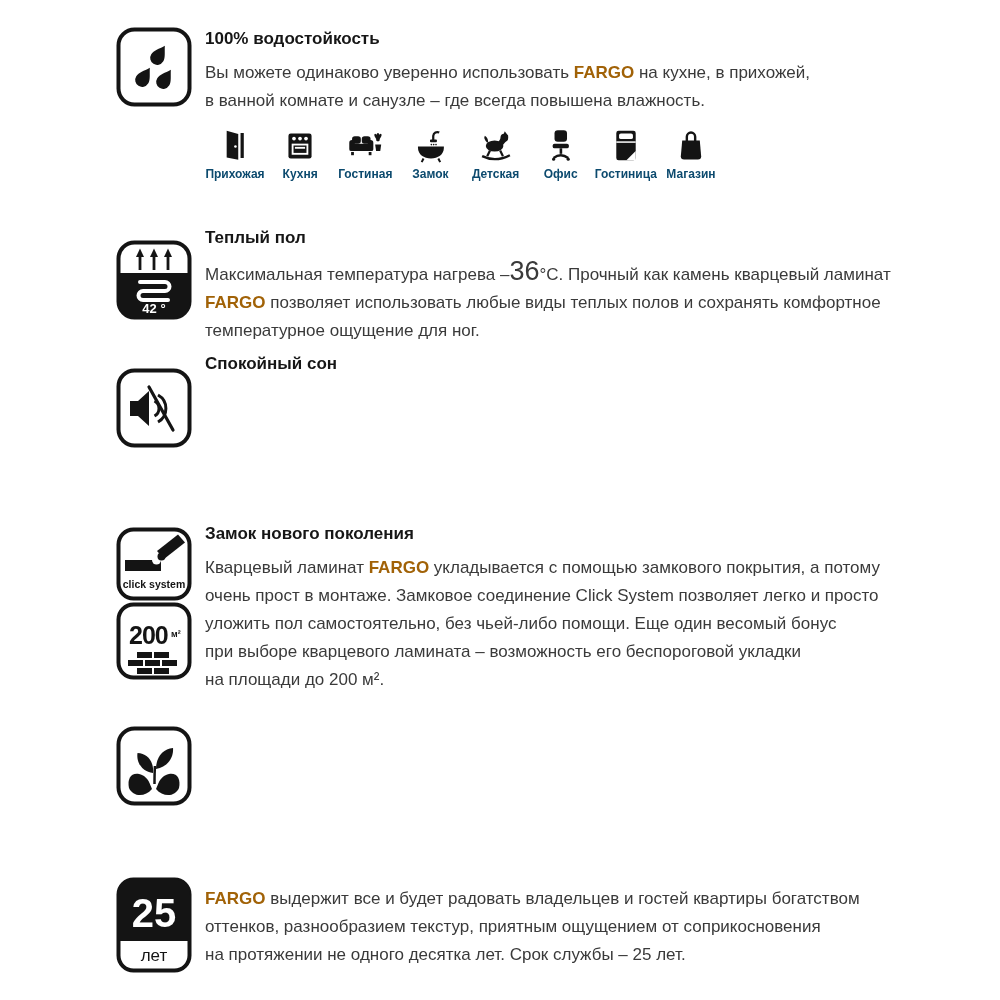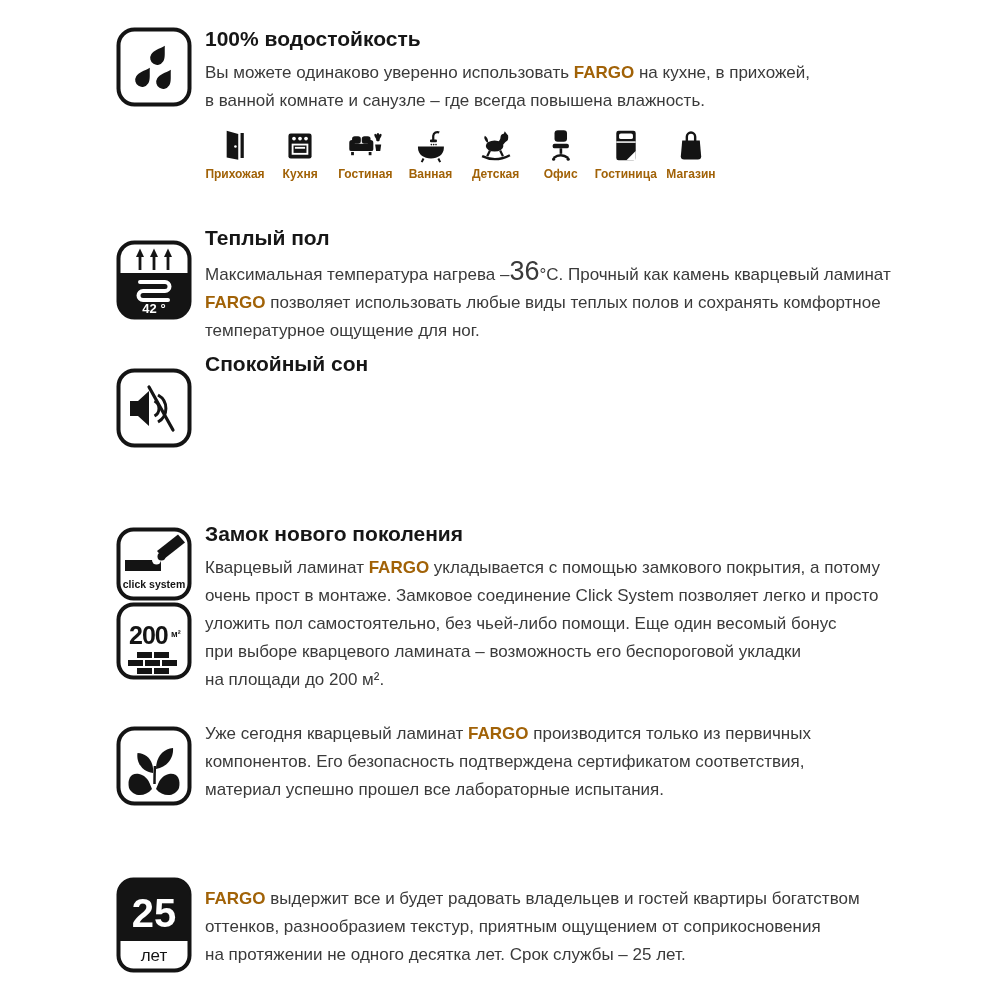--- a/index.html
+++ b/index.html
@@ -1,28 +1,28 @@
 <!DOCTYPE html>
 <html><head>
 <meta charset="utf-8">
 <style>
   html,body{margin:0;padding:0;background:#fff;}
   .page{position:relative;width:1000px;height:1000px;background:#fff;overflow:hidden;
         font-family:"Liberation Sans",sans-serif;}
   .feature{position:absolute;left:0;width:1000px;}
   .icon-box{position:absolute;left:92px;padding-left:24px;}
   .content{position:absolute;left:205px;top:0;width:780px;}
-  .content h2{margin:0;font-size:21px;line-height:24px;font-weight:700;color:#161616;}
+  .content h2{margin:0;font-size:17px;line-height:24px;font-weight:700;color:#161616;}
   .content p{margin:8px 0 0;font-size:17px;line-height:28px;color:#3a3a3a;white-space:pre-line;}
   .brand{font-weight:700;color:#a16207;}
   .temp-big{font-size:27px;line-height:1;}
   .rooms-row{position:absolute;left:205px;top:127px;width:516px;display:flex;justify-content:space-between;}
   .room{display:flex;flex-direction:column;align-items:center;width:60px;}
   .room .ric{height:37px;display:flex;align-items:flex-end;}
-  .room .rlabel{margin-top:3px;font-size:12px;font-weight:700;color:#a16207;white-space:nowrap;}
+  .room .rlabel{margin-top:3px;font-size:12px;font-weight:700;color:#0c4a6e;white-space:nowrap;}
   svg{display:block;}
   .ink{fill:#141414;}
   .stroke-ink{stroke:#141414;fill:none;}
 </style>
 </head>
 <body>
 
 <div class="page">
 
   <section class="feature" style="top:27px">
@@ -87,21 +87,21 @@
           <svg width="38" height="37" viewBox="0 0 40 40">
         <path class="ink" d="M7 21 H35 v1.5 c0 7.5 -6.5 11.5 -14 11.5 S7 30 7 22.5 Z"></path>
             <path class="stroke-ink" d="M13 34 L11 38 M29 34 L31 38" stroke-width="2.2"></path>
             <path class="stroke-ink" d="M23.5 14 V9.5 A4.5 4.5 0 0 1 30 6" stroke-width="2.4"></path>
             <rect class="ink" x="20" y="13.5" width="7.5" height="3" rx="1"></rect>
             <circle class="ink" cx="21.5" cy="19" r="0.9"></circle>
             <circle class="ink" cx="24" cy="19" r="0.9"></circle>
             <circle class="ink" cx="26.5" cy="19" r="0.9"></circle>
       </svg>
         </span>
-      <span class="rlabel">Ванная</span>
+      <span class="rlabel">Замок</span>
     </div>
     <div class="room">
       <span class="ric">
           <svg width="38" height="37" viewBox="0 0 40 40">
         <ellipse class="ink" cx="18.5" cy="20.5" rx="9.5" ry="6"></ellipse>
             <path class="ink" d="M22 17 L27.5 8.5 L32.5 13.5 L27 20 Z"></path>
             <circle class="ink" cx="29" cy="11.5" r="4.2"></circle>
             <path class="ink" d="M29.5 4.5 L33.5 10 L27.5 9.5 Z"></path>
             <path class="ink" d="M10.5 17 C7.5 14 6.5 11.5 8 9.5 C10.5 11 11.5 13.5 11.5 16.5 Z"></path>
             <path class="stroke-ink" d="M13.5 25.5 L10.5 31.5 M24.5 25.5 L27.5 31.5" stroke-width="2.4"></path>
@@ -227,23 +227,20 @@
       <svg width="76" height="80" viewBox="0 0 76 80">
         <rect x="2.5" y="2.5" width="71" height="75" rx="16" fill="#fff" stroke="#141414" stroke-width="4"></rect>
         <path class="stroke-ink" d="M38.5 58 C38.5 50 38.5 46 39 40" stroke-width="2.5"></path>
         <path class="ink" d="M37 47 C27 46 20 37 21.5 27 C32 27.5 38 36 37 47 Z"></path>
         <path class="ink" d="M40 43 C40 31 47 23 57 22 C58 32.5 50.5 41.5 40 43 Z"></path>
         <path class="ink" d="M13 62 C11 53 15 46.5 23 48 C28 49 31.5 52.5 33.5 57 L36 63 C29 71.5 17 71 13 62 Z"></path>
         <path class="ink" d="M63 62 C65 53 61 46.5 53 48 C48 49 44.5 52.5 42.5 57 L40 63 C47 71.5 59 71 63 62 Z"></path>
       </svg>
     </div>
     <div class="content">
-      <p><span>Уже сегодня кварцевый ламинат </span><b class="brand">FARGO</b><span> производится только из первичных
-компонентов. Его безопасность подтверждена сертификатом соответствия,
-материал успешно прошел все лабораторные испытания.</span></p>
     </div>
   </section>
 
   <section class="feature" style="top:877px">
     <div class="icon-box" style="top:0">
       <svg width="76" height="96" viewBox="0 0 76 96">
         <rect x="2.5" y="2.5" width="71" height="91" rx="15" fill="#fff" stroke="#141414" stroke-width="4"></rect>
         <path class="ink" d="M2.5 17.5 A15 15 0 0 1 17.5 2.5 H58.5 A15 15 0 0 1 73.5 17.5 V64 H2.5 Z"></path>
         <text x="38" y="50" text-anchor="middle" font-size="40" font-weight="bold" fill="#fff">25</text>
         <text x="38" y="84" text-anchor="middle" font-size="17" fill="#141414">лет</text>

